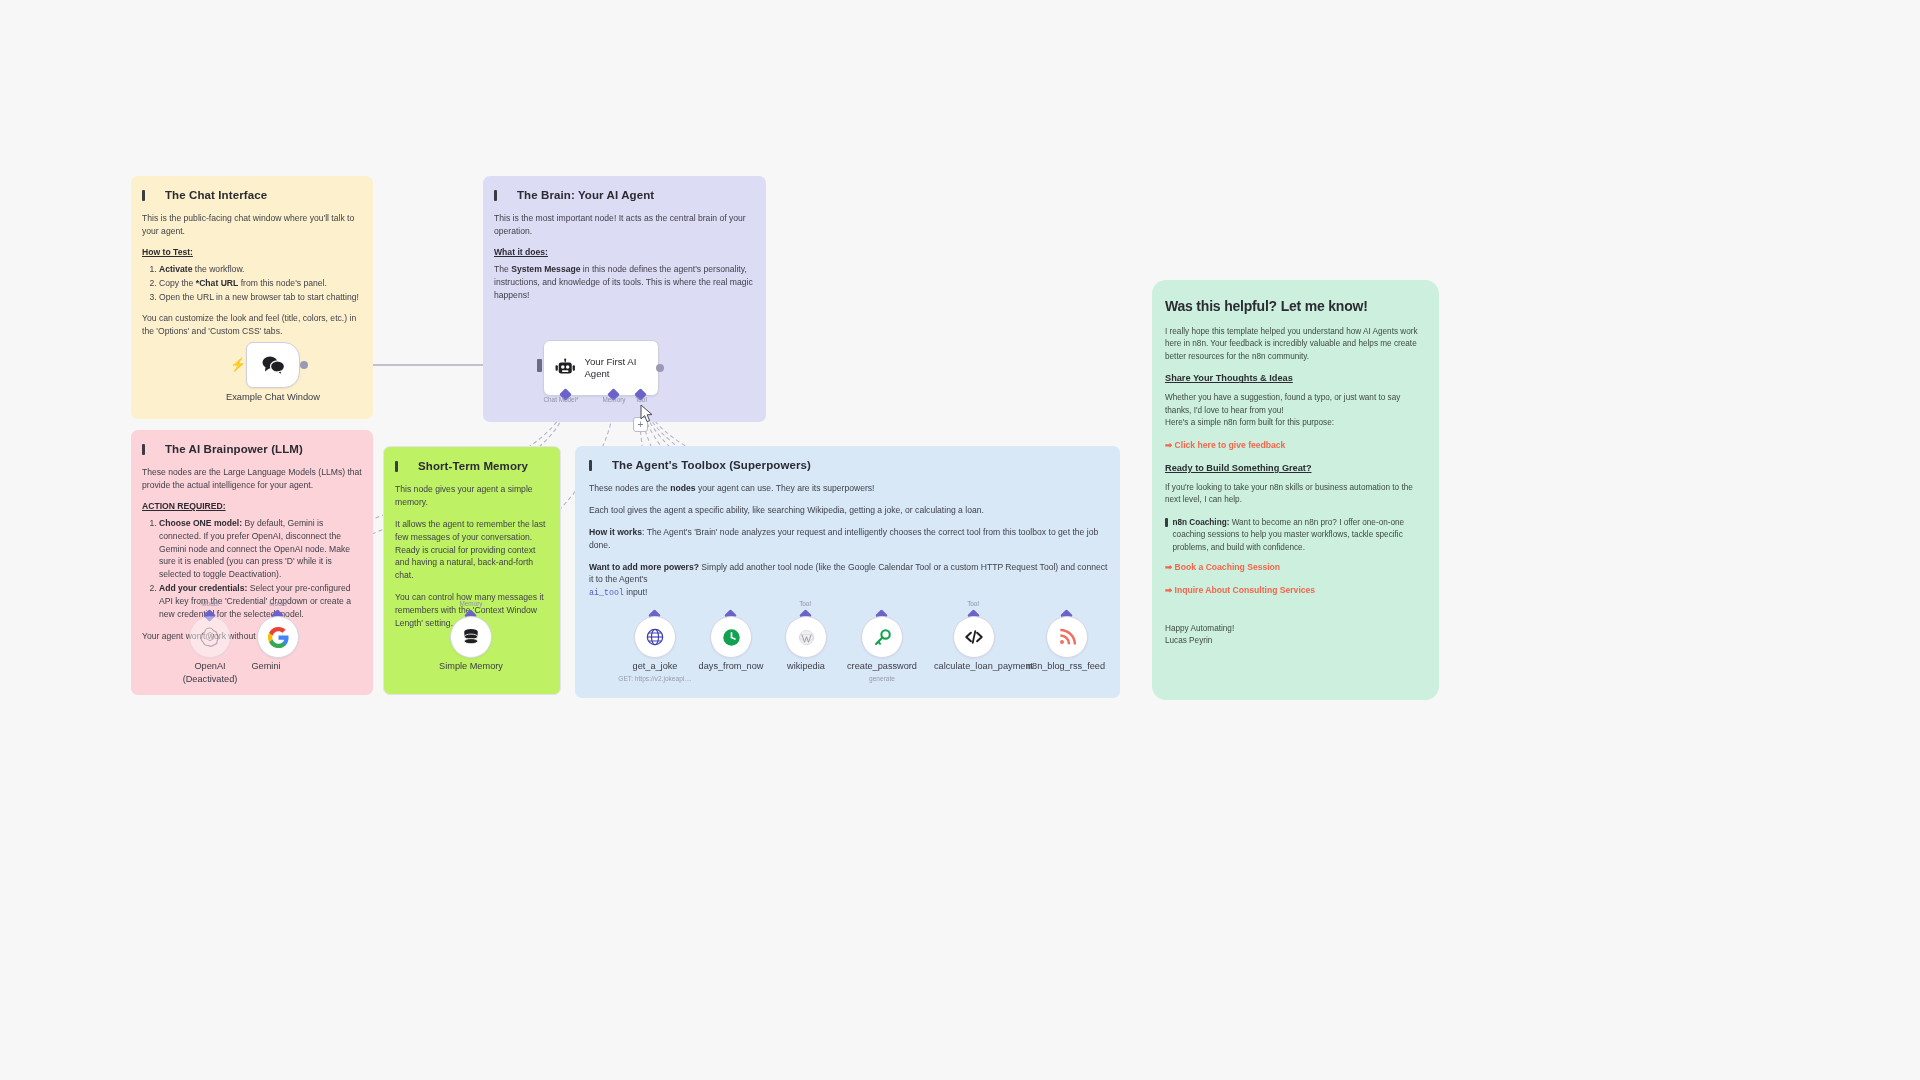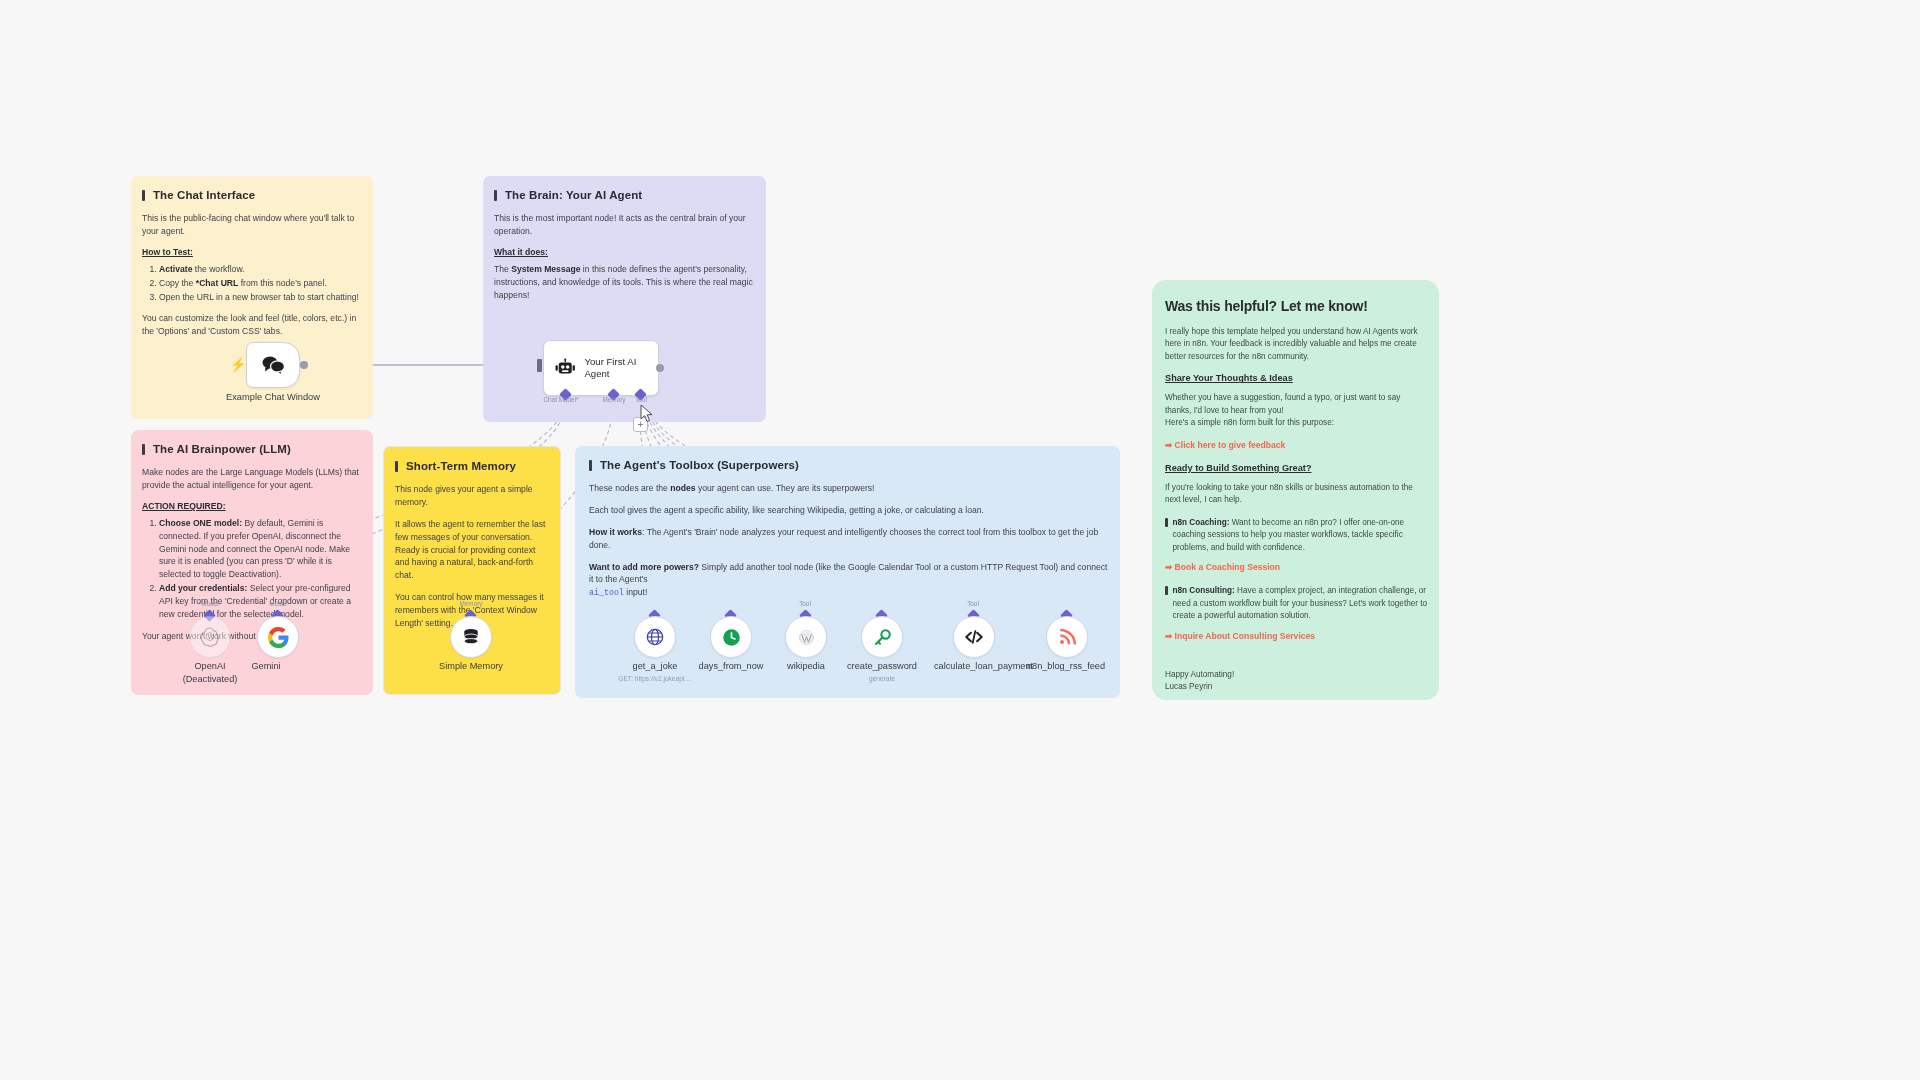--- a/index.html
+++ b/index.html
@@ -10,35 +10,35 @@
     color:#3b3b44;
     -webkit-font-smoothing:antialiased;
   }
   #canvas{position:relative;width:1920px;height:1080px;}
   svg#wires{position:absolute;left:0;top:0;width:1920px;height:1080px;pointer-events:none;}
 
   
   .sticky{position:absolute;border-radius:7px;box-sizing:border-box;padding:13px 11px 11px 11px;}
   .sticky .title{
     font-size:11.5px;font-weight:bold;color:#2b2b33;margin:0 0 11px 0;
-    display:flex;align-items:center;gap:8px;letter-spacing:.1px;
+    display:flex;align-items:center;gap:20px;letter-spacing:.1px;
   }
   .sticky .title .bar{display:inline-block;width:3px;height:11px;background:#3b3b44;border-radius:1px;}
   .sticky p{font-size:8.6px;line-height:1.5;margin:0 0 9px 0;color:#41414a;}
   .sticky p:last-child{margin-bottom:0;}
   .sticky b,.sticky strong{font-weight:bold;color:#2b2b33;}
   .sticky ol{margin:0 0 9px 0;padding-left:17px;font-size:8.6px;line-height:1.5;color:#41414a;}
   .sticky ol li{margin-bottom:1px;}
   .sticky .sub{font-size:8.6px;font-weight:bold;color:#2b2b33;margin:0 0 6px 0;text-decoration:underline;}
   .sticky code{font-family:"Liberation Mono",monospace;font-size:8.3px;color:#5a5ad0;}
 
   .note-chat{left:131px;top:176px;width:242px;height:243px;background:#fcf0cd;}
   .note-brain{left:483px;top:176px;width:283px;height:246px;background:#dcdcf5;}
   .note-llm{left:131px;top:430px;width:242px;height:265px;background:#fbd3d9;}
-  .note-mem{left:383px;top:446px;width:178px;height:249px;background:#fde047;border:1px solid #e4e4ec;}
+  .note-mem{left:383px;top:446px;width:178px;height:249px;background:#bef264;border:1px solid #e4e4ec;}
   .note-tools{left:575px;top:446px;width:545px;height:252px;background:#d8e8f7;padding-left:14px;}
   .note-feedback{left:1152px;top:280px;width:287px;height:420px;background:#cdf0de;border-radius:14px;}
 
   .note-feedback .bigtitle{
     font-size:14px;font-weight:bold;color:#2b2b33;margin:5px 0 12px 2px;letter-spacing:-.2px;
   }
   .note-feedback p{font-size:8.2px;line-height:1.52;margin:0 0 10px 2px;color:#3f4a44;}
   .note-feedback .sub{font-size:9.2px;font-weight:bold;margin:0 0 9px 2px;color:#2b2b33;}
   .note-feedback .link{
     font-size:8.6px;font-weight:bold;color:#f2664d;margin:0 0 13px 2px;cursor:pointer;
@@ -126,21 +126,21 @@
     <p>This is the most important node! It acts as the central brain of your operation.</p>
     <div class="sub">What it does:</div>
     <p>The <b>System Message</b> in this node defines the agent's personality, instructions, and knowledge of its tools. This is where the real magic happens!</p>
   </div>
 
   <div class="sticky note-llm">
     <div class="title">
       <span class="bar"></span>
       <span>The AI Brainpower (LLM)</span>
     </div>
-    <p>Make nodes are the Large Language Models (LLMs) that provide the actual intelligence for your agent.</p>
+    <p>These nodes are the Large Language Models (LLMs) that provide the actual intelligence for your agent.</p>
     <div class="sub">ACTION REQUIRED:</div>
     <ol>
       <li><b>Choose ONE model:</b> By default, Gemini is connected. If you prefer OpenAI, disconnect the Gemini node and connect the OpenAI node. Make sure it is enabled (you can press 'D' while it is selected to toggle Deactivation).</li>
       <li><b>Add your credentials:</b> Select your pre-configured API key from the 'Credential' dropdown or create a new credential for the selected model.</li>
     </ol>
     <p>Your agent won't work without a brain!</p>
   </div>
 
   <div class="sticky note-mem">
     <div class="title">
@@ -172,24 +172,20 @@
       <span>Here's a simple n8n form built for this purpose:</span>
     </p>
     <div class="link">➡ Click here to give feedback</div>
     <div class="sub">Ready to Build Something Great?</div>
     <p>If you're looking to take your n8n skills or business automation to the next level, I can help.</p>
     <div class="tagline">
       <span class="bar"></span>
       <span class="txt"><b>n8n Coaching:</b><span> Want to become an n8n pro? I offer one-on-one coaching sessions to help you master workflows, tackle specific problems, and build with confidence.</span></span>
     </div>
     <div class="link">➡ Book a Coaching Session</div>
-    <div class="tagline">
-      <span class="bar"></span>
-      <span class="txt"><b>n8n Consulting:</b><span> Have a complex project, an integration challenge, or need a custom workflow built for your business? Let's work together to create a powerful automation solution.</span></span>
-    </div>
     <div class="link">➡ Inquire About Consulting Services</div>
     <div class="sig" style="margin-top:28px;">Happy Automating!</div>
     <div class="sig">Lucas Peyrin</div>
   </div>
 
   <div class="bolt" style="left:230px;top:357px;">⚡</div>
   <div class="node-rect node-chat">
     <svg width="26" height="22" viewBox="0 0 26 22">
       <ellipse cx="10" cy="8.5" rx="7.5" ry="6" fill="#1f1f24"></ellipse>
       <path d="M5.5,13 L5,17.5 L9.5,14.2 Z" fill="#1f1f24"></path>

